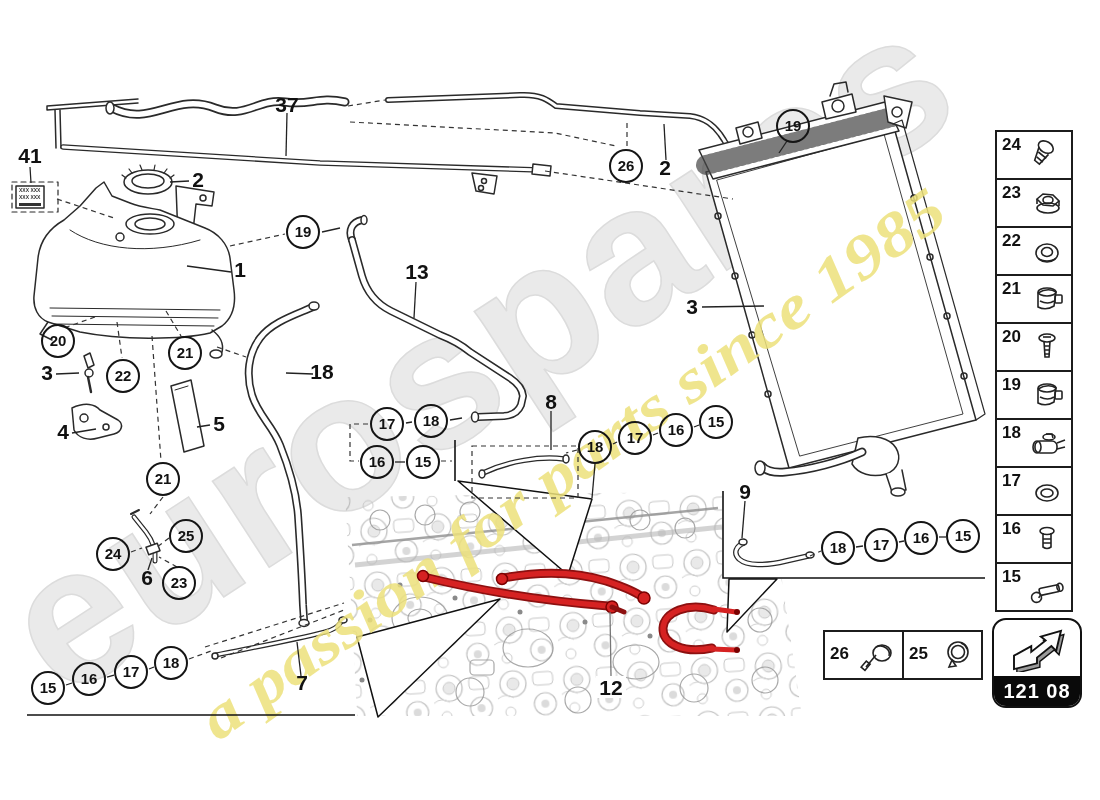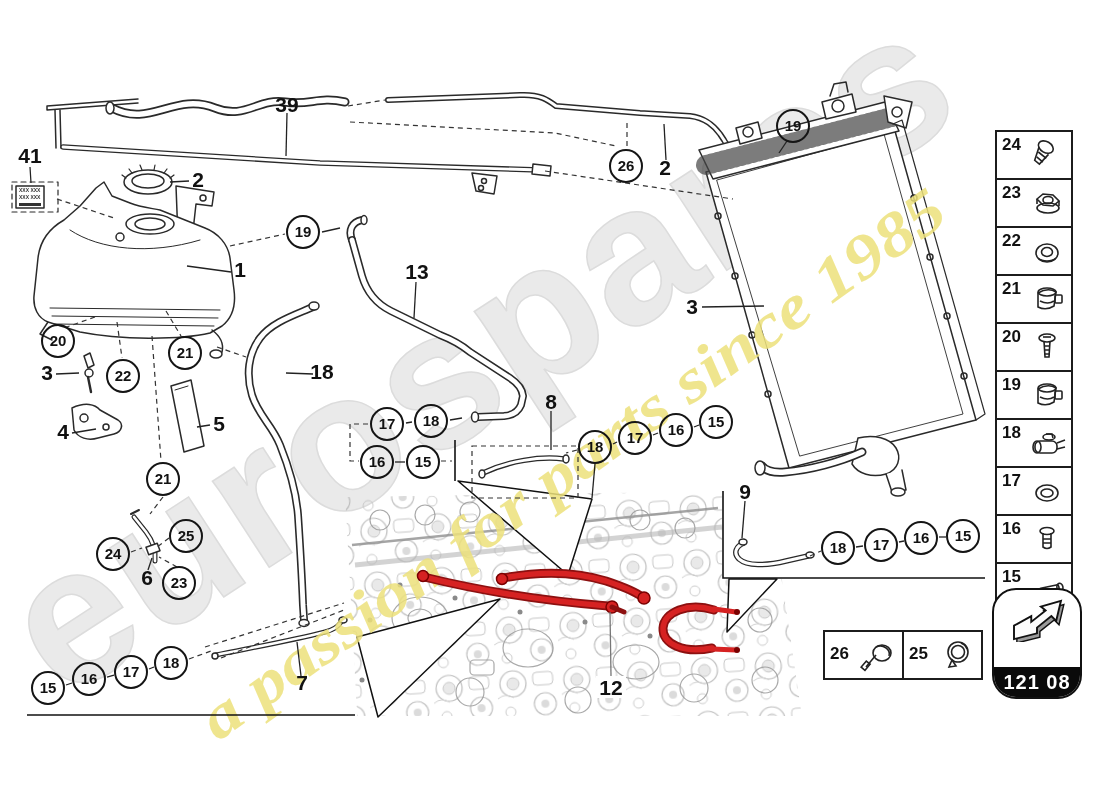--- a/index.html
+++ b/index.html
@@ -12,22 +12,22 @@
   .lbl{position:absolute;transform:translate(-50%,-50%);font-size:21px;font-weight:bold;color:#111;
        white-space:nowrap;}
   .scell{position:absolute;left:995px;width:78px;height:50px;border:2px solid #1c1c1c;
          box-sizing:border-box;background:#fff;}
   .snum{position:absolute;left:5px;top:3px;font-size:17px;font-weight:bold;color:#111;}
   .scell svg{position:absolute;right:2px;top:5px;}
   .lcell{position:absolute;top:630px;width:81px;height:50px;border:2px solid #1c1c1c;
          box-sizing:border-box;background:#fff;}
   .lcell .snum{top:12px;}
   .lcell svg{position:absolute;right:2px;top:5px;}
-  .badge{position:absolute;left:992px;top:588px;width:90px;height:111px;border:2.5px solid #111;
-         border-radius:24px;background:#fff;box-sizing:border-box;overflow:hidden;}
+  .badge{position:absolute;left:992px;top:618px;width:90px;height:90px;border:2.5px solid #111;
+         border-radius:14px;background:#fff;box-sizing:border-box;overflow:hidden;}
   .badge .band{position:absolute;left:0;right:0;bottom:0;height:30px;background:#0a0a0a;
          color:#fff;font-size:20px;font-weight:bold;text-align:center;line-height:30px;
          letter-spacing:1px;}
   .badge svg{position:absolute;left:8px;top:6px;}
 </style>
 </head>
 <body>
 
 <div class="stage">
 
@@ -346,21 +346,21 @@
 <div class="co" style="left:699px;top:405px">15</div>
 <div class="co" style="left:821px;top:531px">18</div>
 <div class="co" style="left:864px;top:528px">17</div>
 <div class="co" style="left:904px;top:521px">16</div>
 <div class="co" style="left:946px;top:519px">15</div>
 <div class="co" style="left:31px;top:671px">15</div>
 <div class="co" style="left:72px;top:662px">16</div>
 <div class="co" style="left:114px;top:655px">17</div>
 <div class="co" style="left:154px;top:646px">18</div>
 
-<div class="lbl" style="left:287px;top:105px">39</div>
+<div class="lbl" style="left:287px;top:105px">37</div>
 <div class="lbl" style="left:30px;top:156px">41</div>
 <div class="lbl" style="left:198px;top:180px">2</div>
 <div class="lbl" style="left:240px;top:270px">1</div>
 <div class="lbl" style="left:665px;top:168px">2</div>
 <div class="lbl" style="left:417px;top:272px">13</div>
 <div class="lbl" style="left:322px;top:372px">18</div>
 <div class="lbl" style="left:692px;top:307px">3</div>
 <div class="lbl" style="left:47px;top:373px">3</div>
 <div class="lbl" style="left:63px;top:432px">4</div>
 <div class="lbl" style="left:219px;top:424px">5</div>

